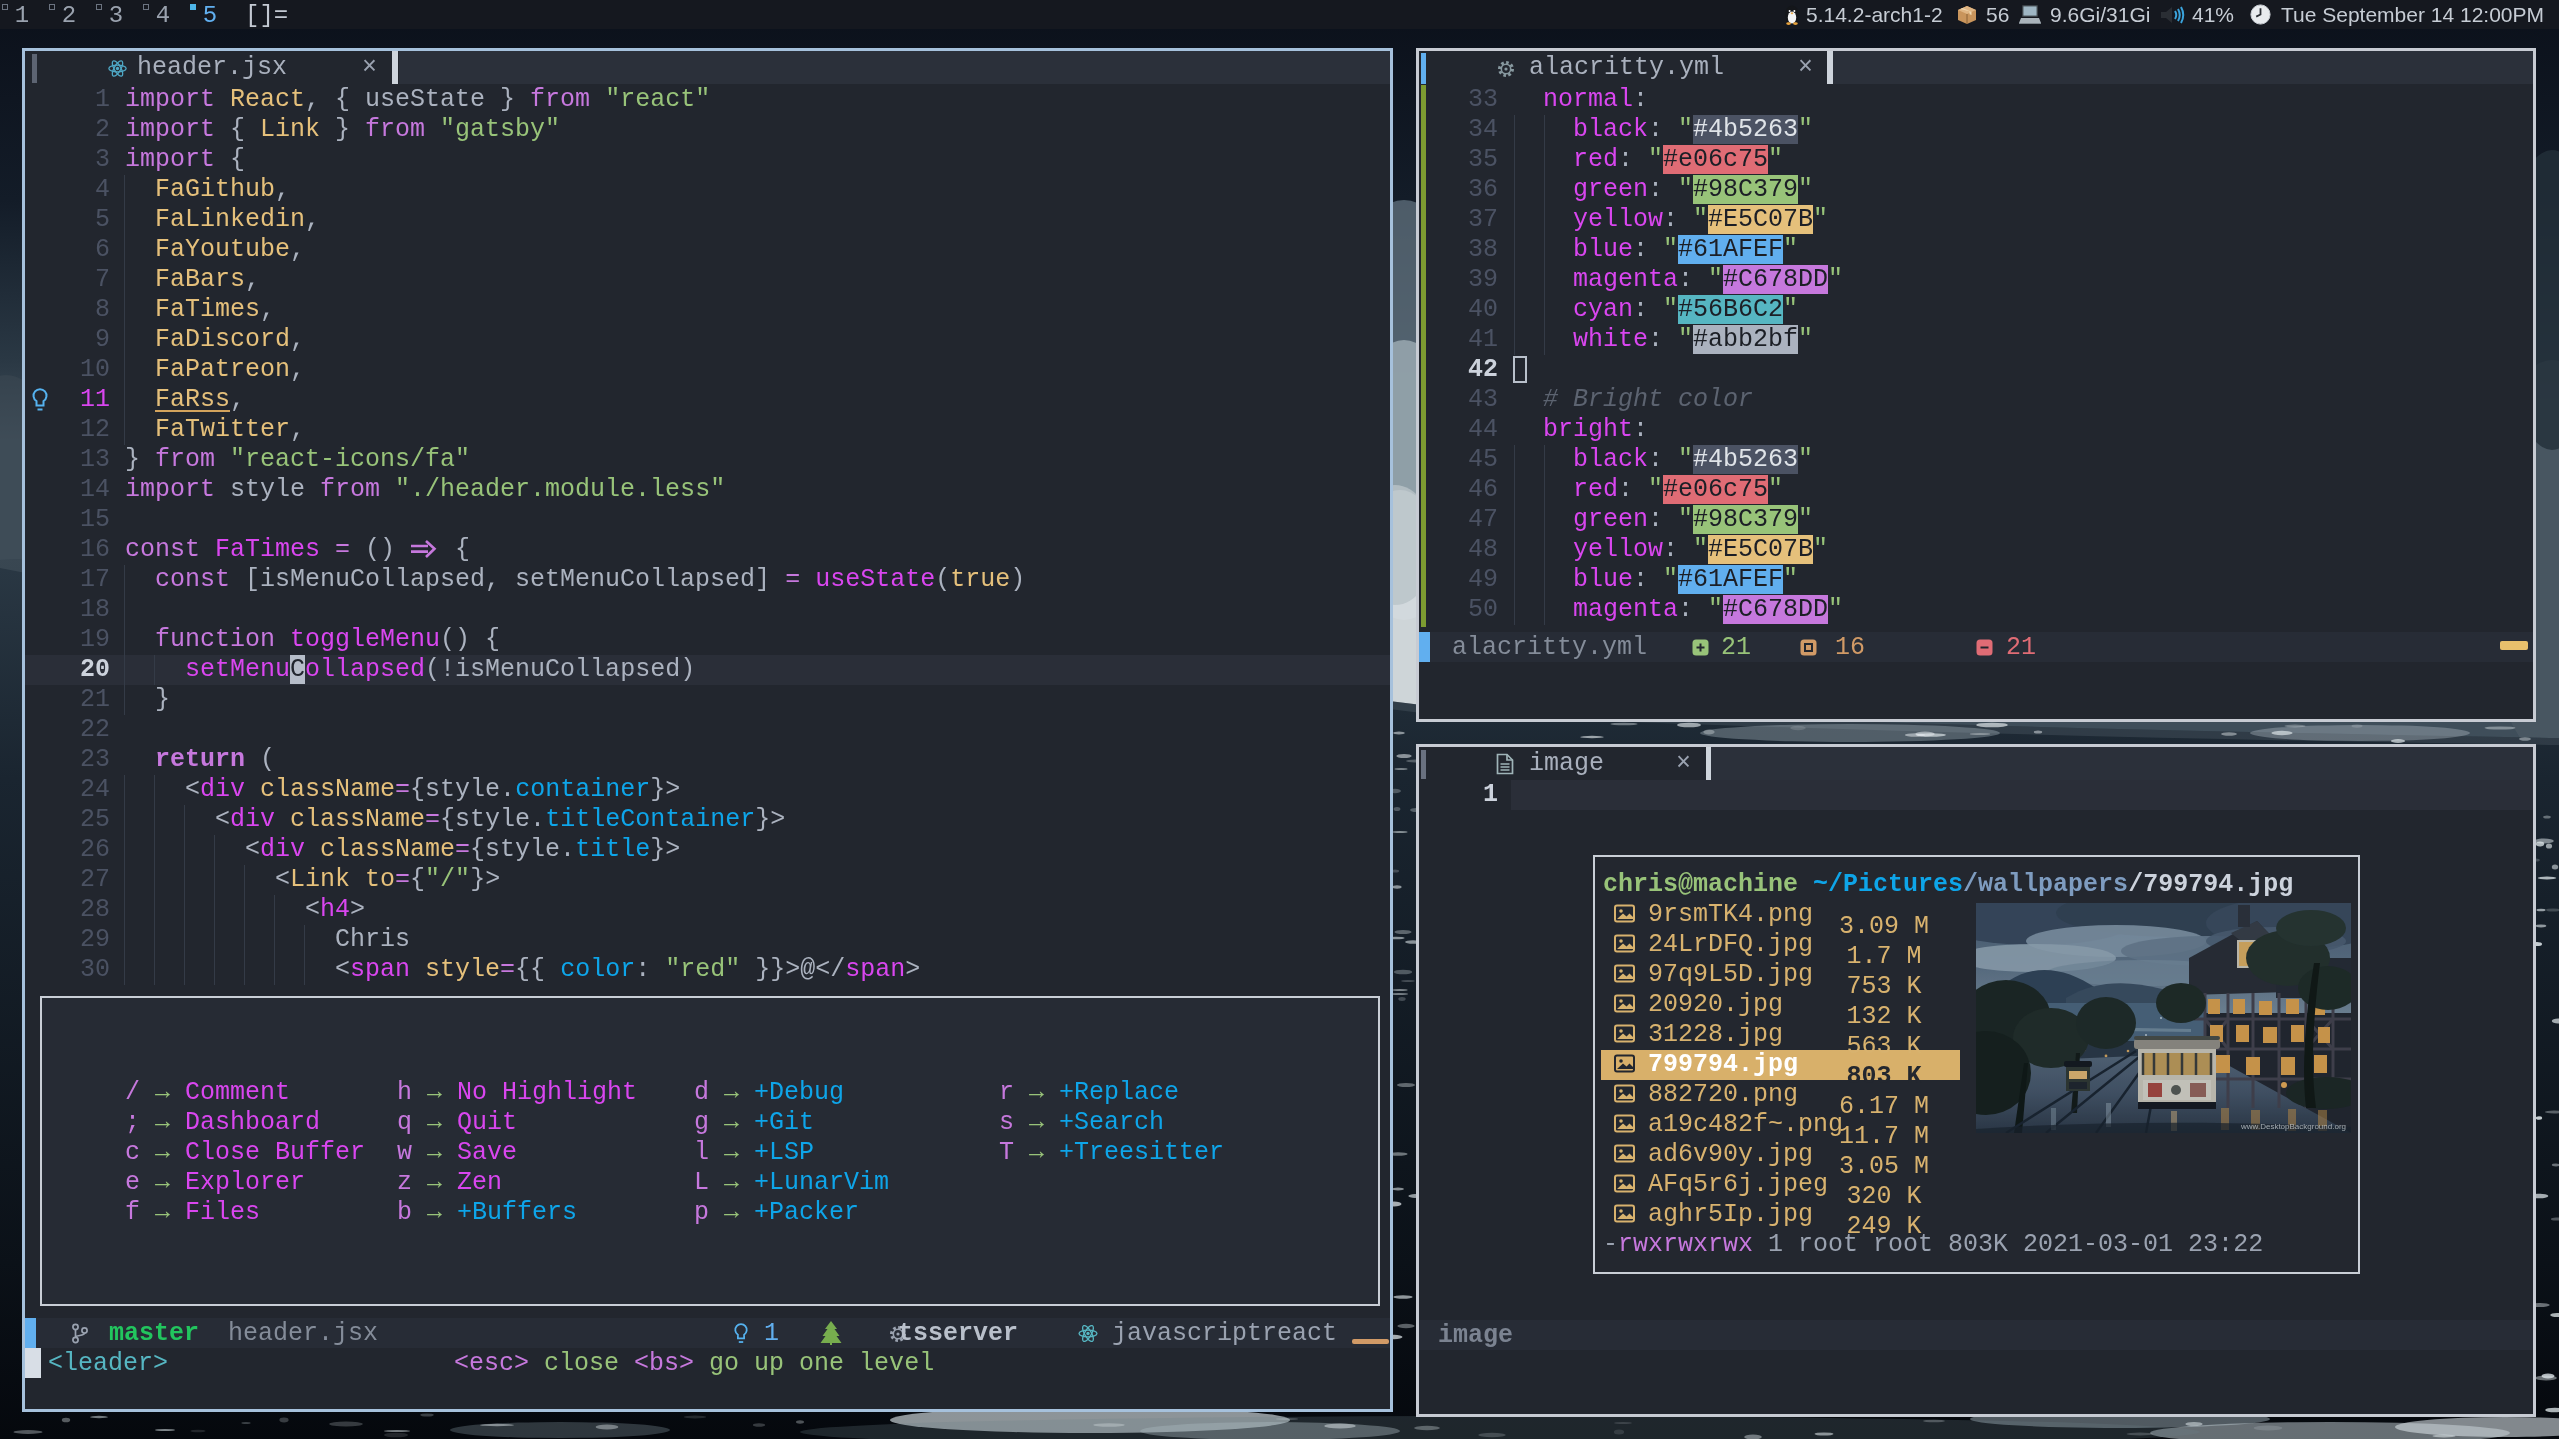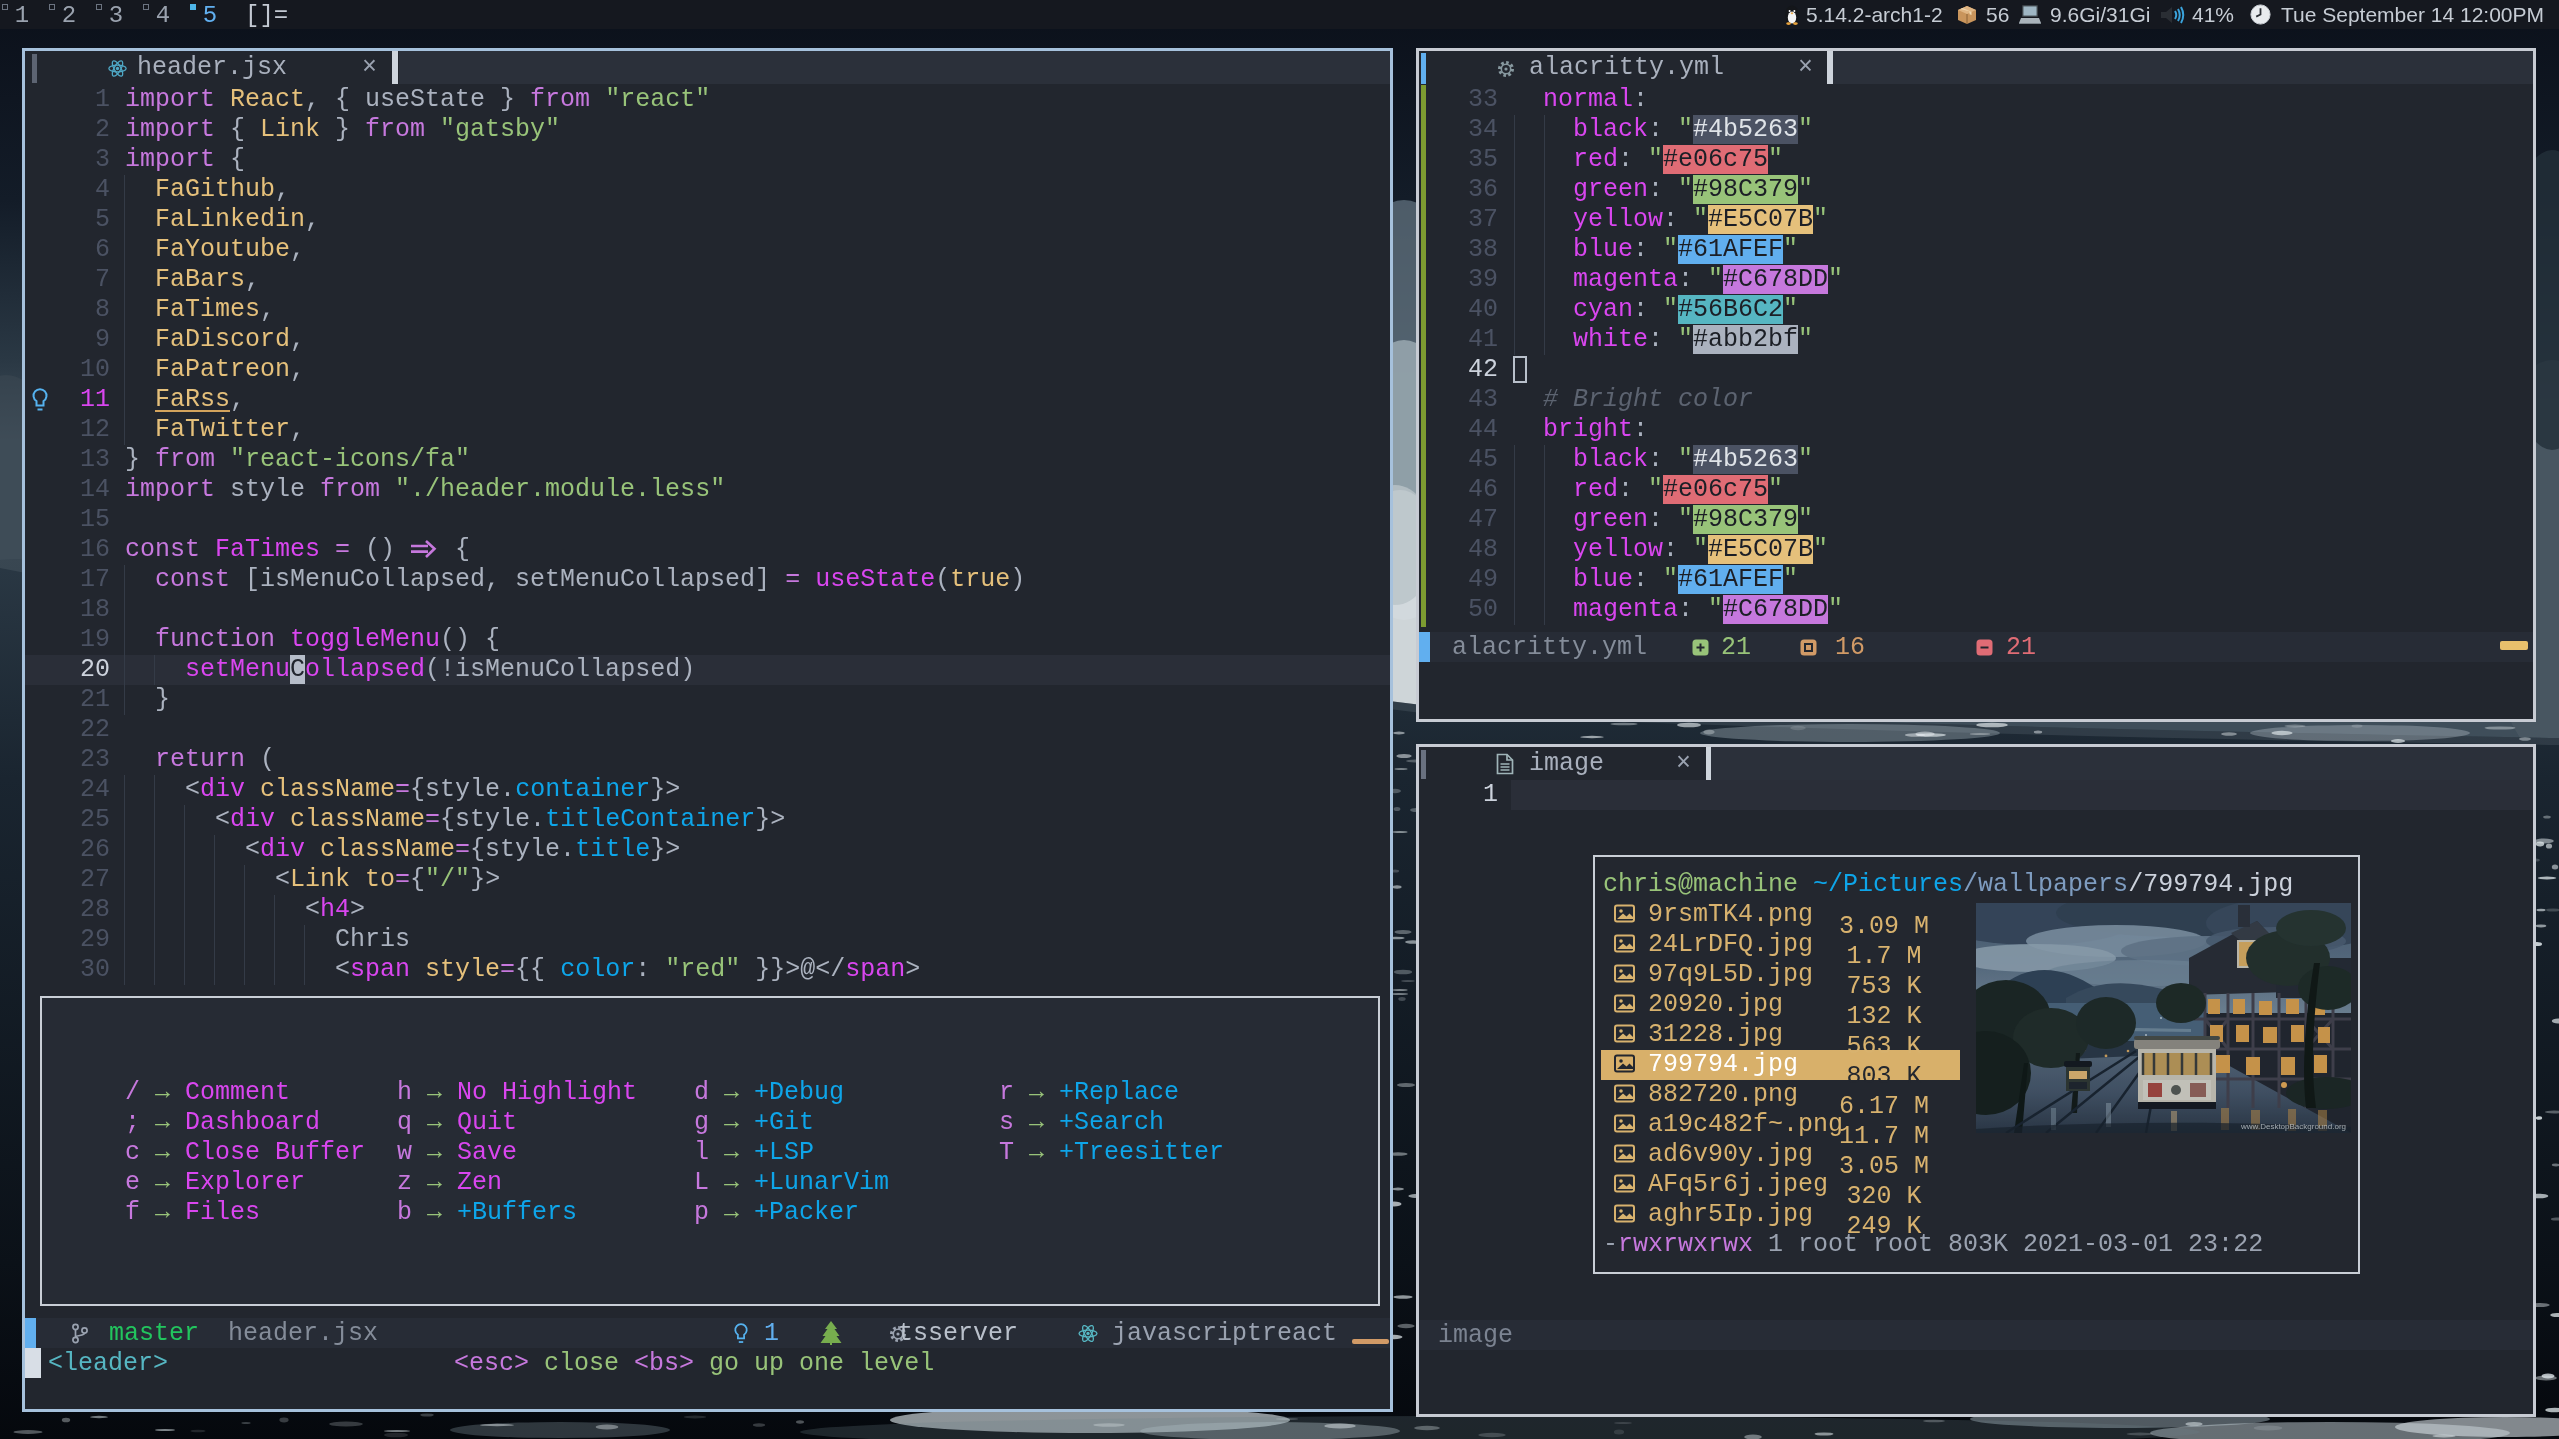--- a/index.html
+++ b/index.html
@@ -17,21 +17,21 @@
 #w3{left:1416px;top:744px;width:1120px;height:673px;border:3px solid #c7cbd3;}
 .abs{position:absolute;}
 .tabfill{position:absolute;left:0;top:0;height:33px;background:#2b303a;}
 .tabtxt{position:absolute;top:0;height:33px;line-height:34px;font-size:25px;font-family:"Liberation Mono",monospace;color:#a9b0bd;}
 .tx{color:#9aa2b0;}
 .cursorbar{position:absolute;top:0;width:6px;height:33px;background:#ced4dc;}
 pre.code,pre.nums{position:absolute;margin:0;font:25px/30px "Liberation Mono",monospace;color:#abb2bf;white-space:pre;}
 pre.nums{text-align:right;color:#4b5263;}
 .mg{color:#c678dd;}.bl{color:#d946ef;}.or{color:#e5c07b;}.gr{color:#98c379;}
 .cy{color:#0ea5e9;}.rd{color:#e06c75;}.cm{color:#5c6370;font-style:italic;}
-.wh{color:#ccd2dc;}.b{font-weight:normal;}
+.wh{color:#ccd2dc;}.b{font-weight:bold;}
 .cur{background:#b6bdc9;color:#22262e;}
 .guide{position:absolute;width:1px;background:#343b47;}
 .cline{position:absolute;left:0;width:100%;height:30px;background:#2a2e38;}
 .sl{position:absolute;left:0;width:100%;height:30px;background:#272c36;}
 .sltxt{position:absolute;height:30px;line-height:31px;font-size:25px;font-family:"Liberation Mono",monospace;}
 .popup{position:absolute;border:2px solid #c9ced6;}
 </style></head>
 <body>
 <svg id="wall" width="2559" height="1439" viewBox="0 0 2559 1439">
 <defs>

